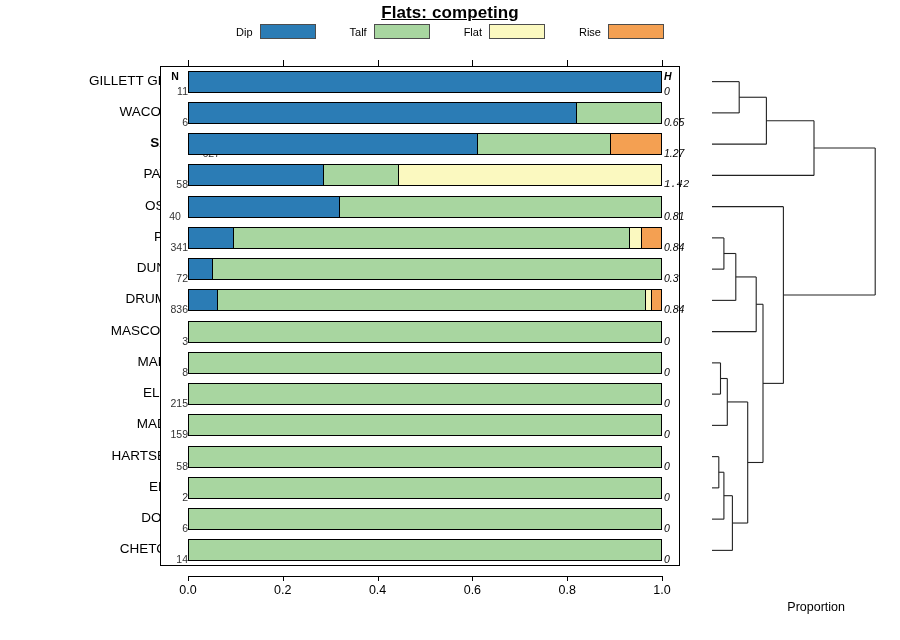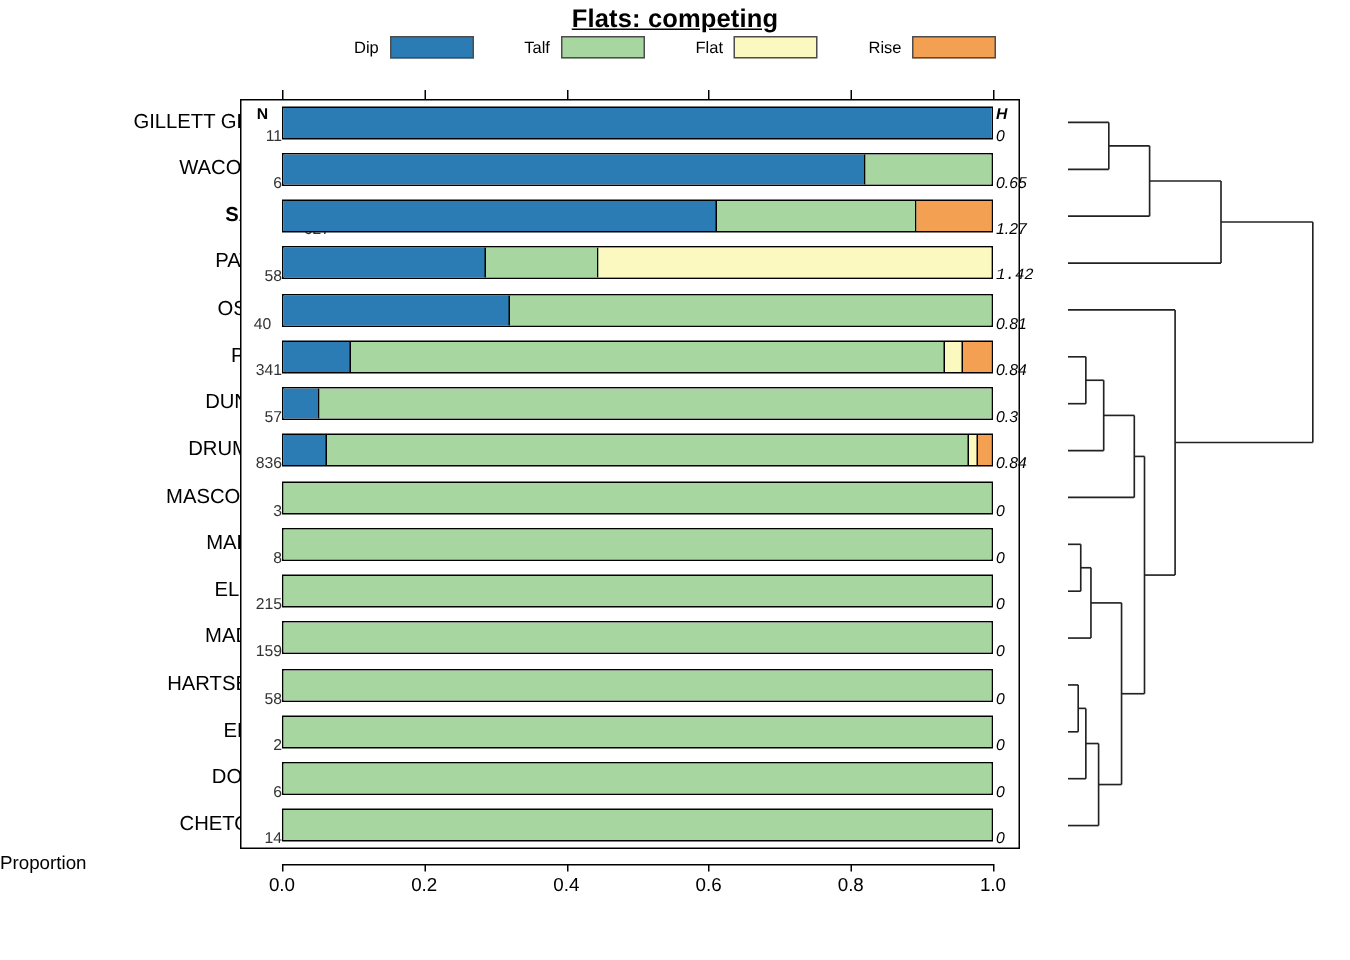--- a/index.html
+++ b/index.html
@@ -27,21 +27,21 @@
   .hhdr{position:absolute;left:664px;width:34px;text-align:left;font-size:10.5px;font-weight:bold;font-style:italic;color:#000;}
 
   .bar{position:absolute;height:22px;box-sizing:border-box;border:1.6px solid #000;display:flex;overflow:hidden;}
   .seg{height:100%;box-sizing:border-box;border-right:1.1px solid #000;}
   .seg:last-child{border-right:none;}
 
   
   .axis-line{position:absolute;background:#000;}
   .tick{position:absolute;width:1px;height:5px;background:#000;}
   .ticklab{position:absolute;font-size:12.5px;text-align:center;width:40px;}
-  .axtitle{position:absolute;top:568px;left:0;width:845px;text-align:left;font-size:12.5px;}
+  .axtitle{position:absolute;top:600px;left:0;width:845px;text-align:right;font-size:12.5px;}
 
   
   .toptick{position:absolute;width:1px;height:6px;background:#000;}
 
   
   #dendro{position:absolute;left:700px;top:66px;width:200px;height:500px;}
   #dendro svg{display:block;}
 </style>
 </head>
 <body>
@@ -101,21 +101,21 @@
       <div class="toptick" style="left: 662px; top: 60px;"></div>
     </div>
   <div id="ncol">
       <div class="nhdr" style="top: 70px;">N</div>
       <div class="nval" style="top: 84.625px;">11</div>
       <div class="nval" style="top: 115.875px;">6</div>
       <div class="nval" style="top: 147.125px; padding-left: 32px;">627</div>
       <div class="nval" style="top: 178.375px;">58</div>
       <div class="nval" style="top: 209.625px; text-align: center;">40</div>
       <div class="nval" style="top: 240.875px;">341</div>
-      <div class="nval" style="top: 272.125px;">57</div>
+      <div class="nval" style="top: 272.125px;">72</div>
       <div class="nval" style="top: 303.375px;">836</div>
       <div class="nval" style="top: 334.625px;">3</div>
       <div class="nval" style="top: 365.875px;">8</div>
       <div class="nval" style="top: 397.125px;">215</div>
       <div class="nval" style="top: 428.375px; text-align: right;">159</div>
       <div class="nval" style="top: 459.625px;">58</div>
       <div class="nval" style="top: 490.875px;">2</div>
       <div class="nval" style="top: 522.125px;">6</div>
       <div class="nval" style="top: 553.375px;">14</div>
     </div>

